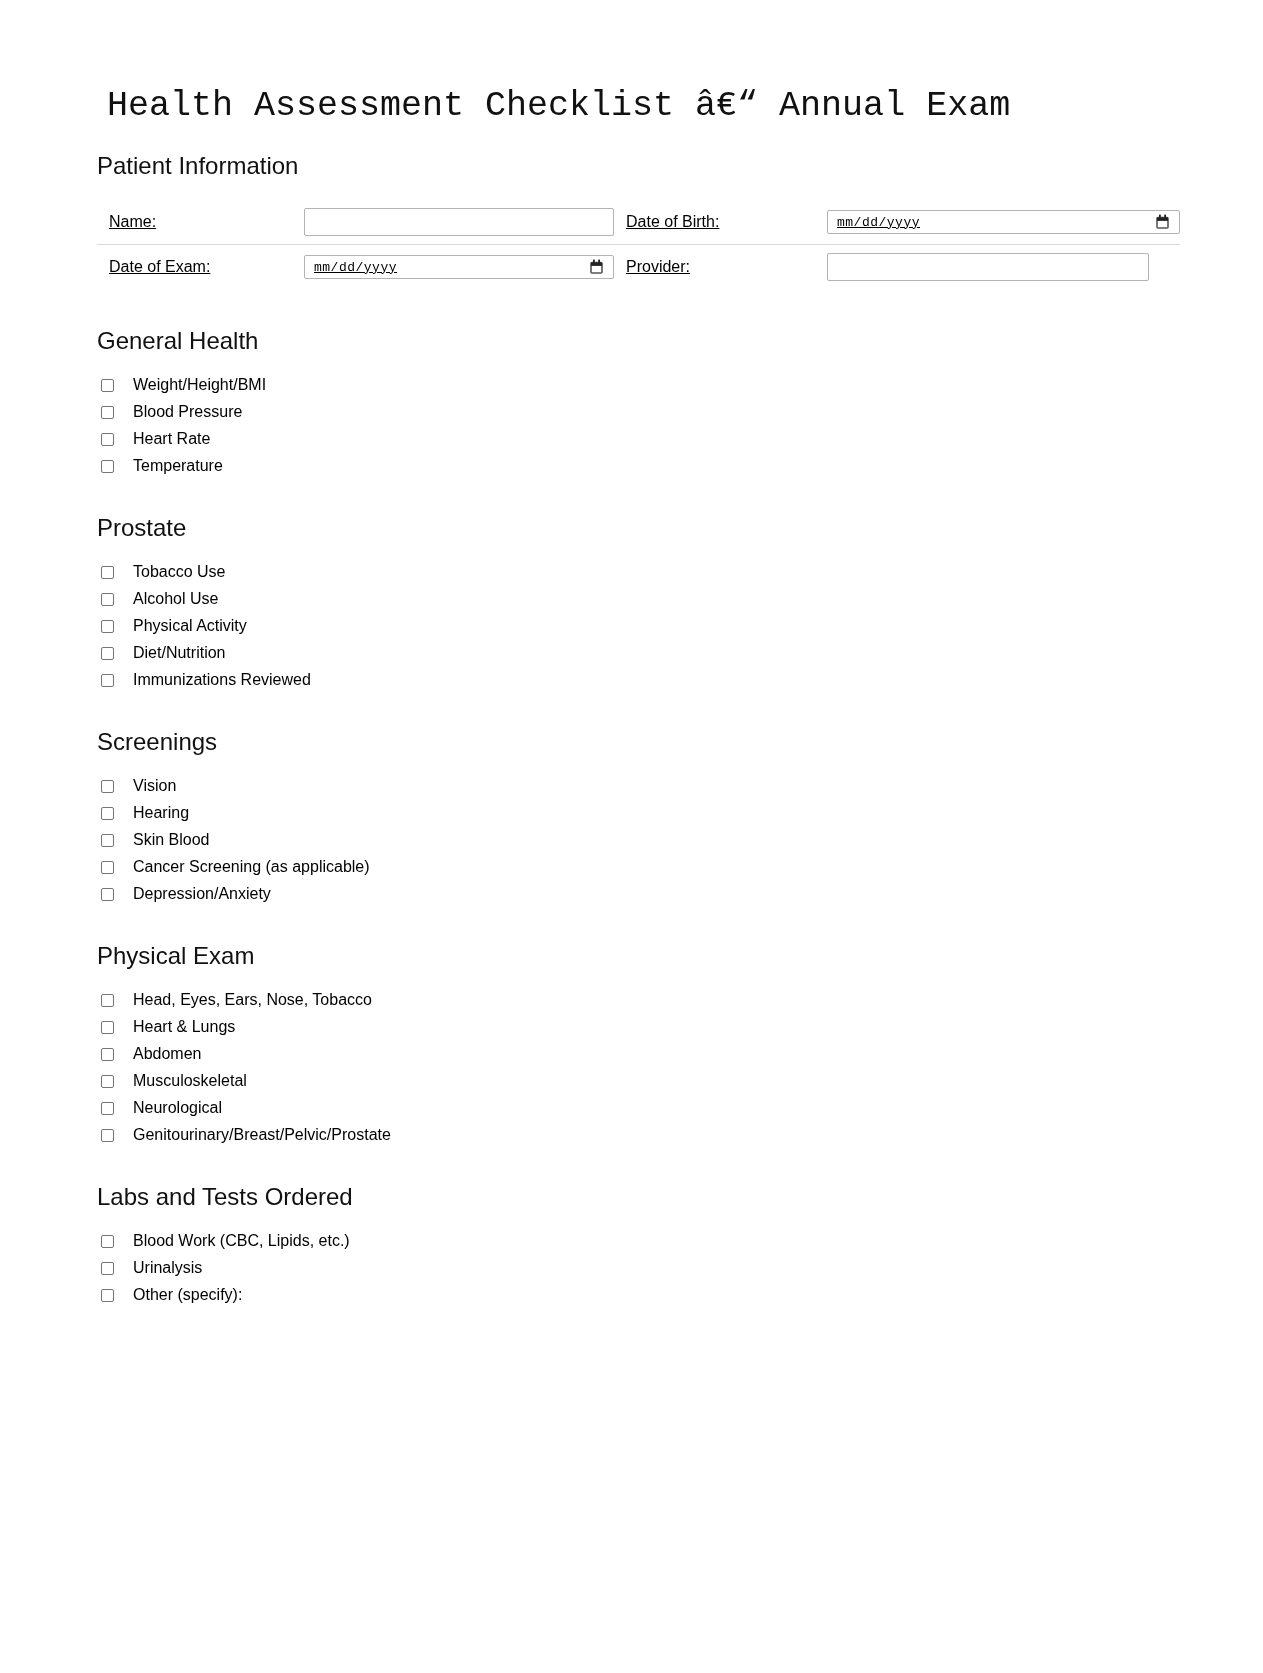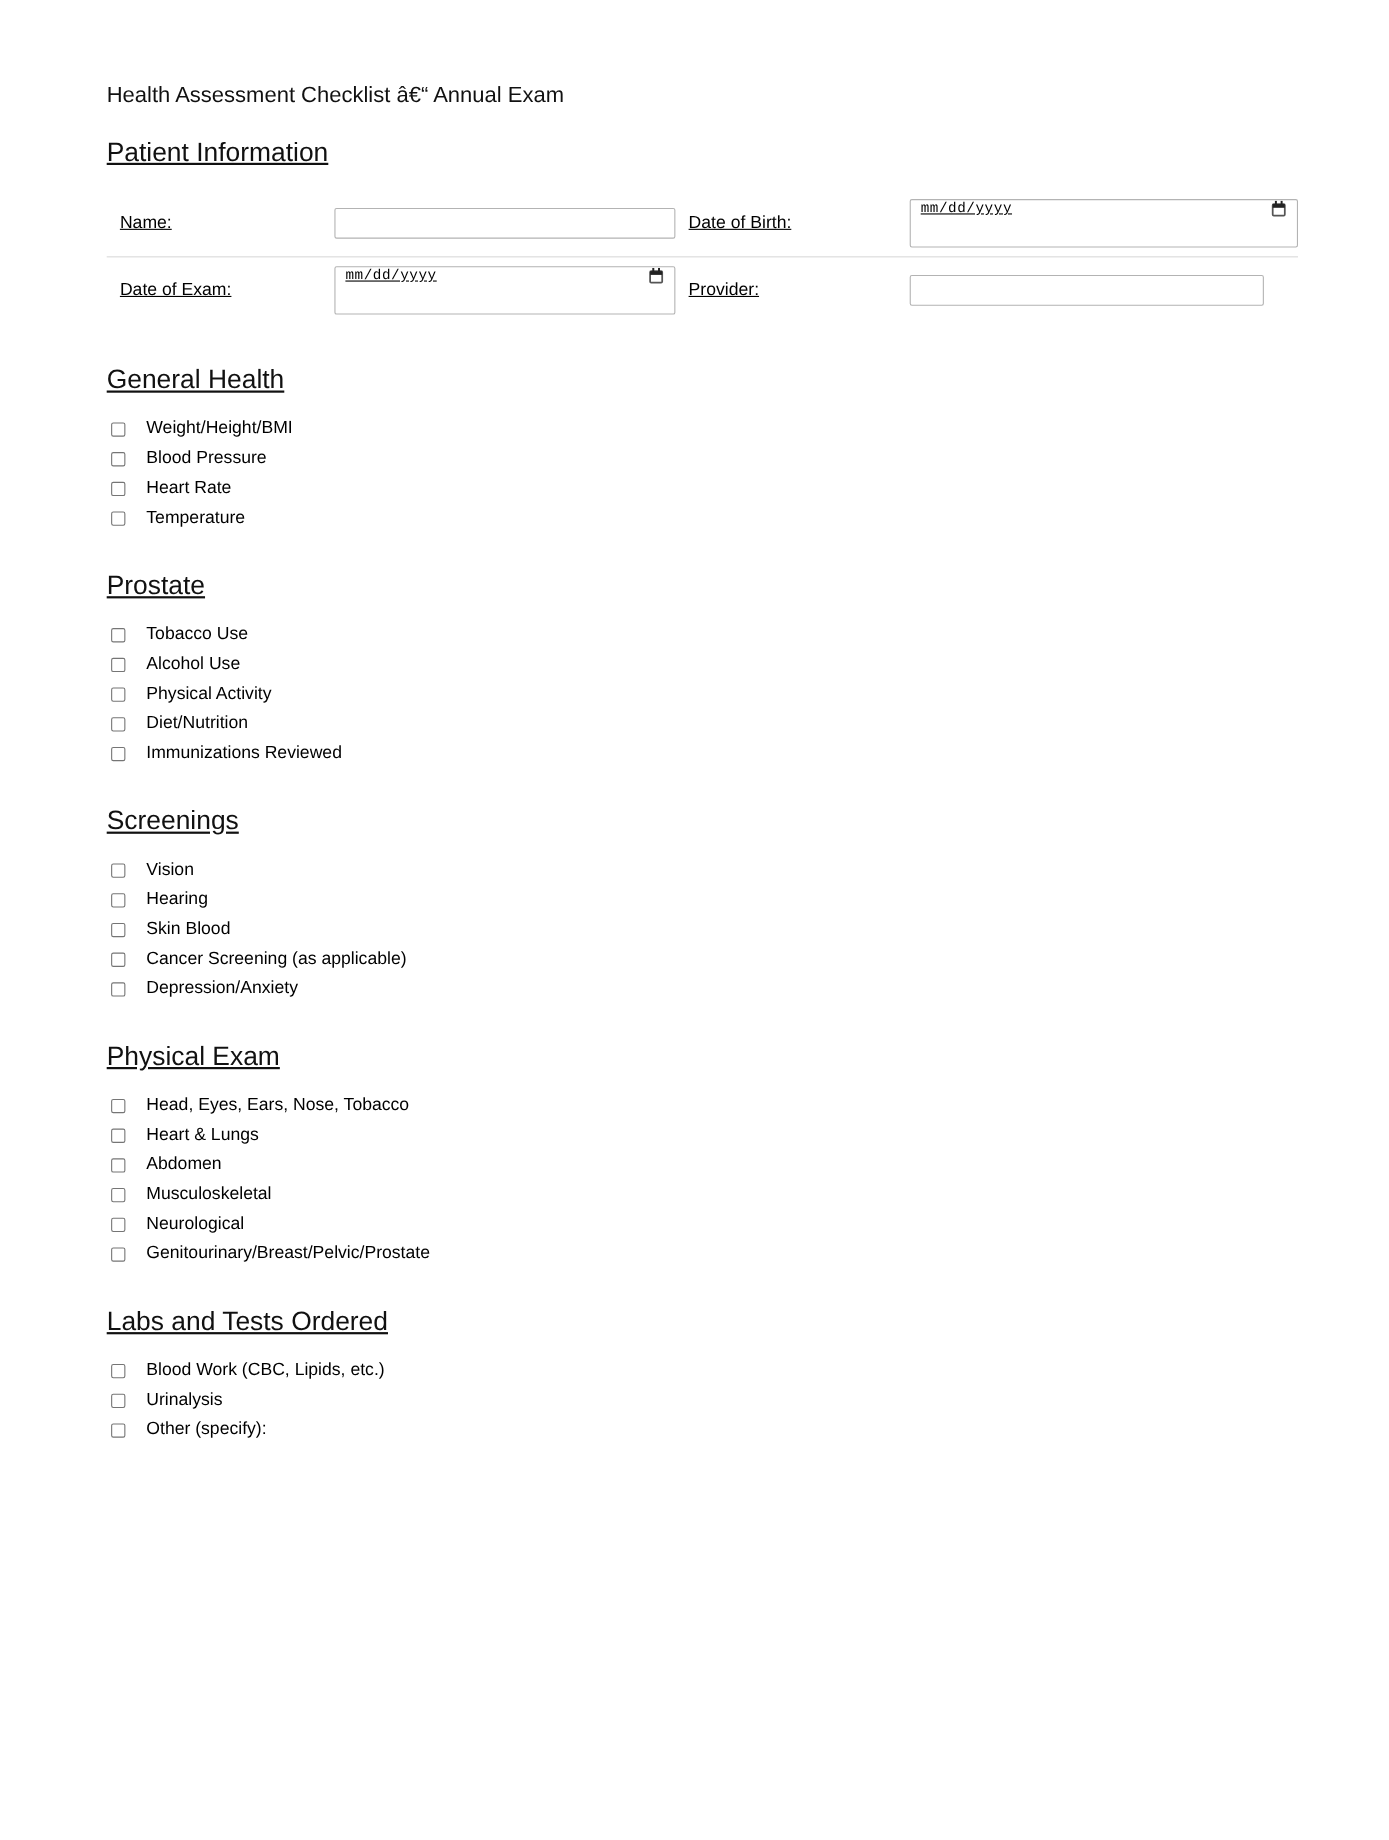--- a/index.html
+++ b/index.html
@@ -5,25 +5,26 @@
   * { box-sizing: border-box; }
   html, body { margin: 0; padding: 0; background: #fff; }
   body {
     width: 1263px; height: 1673px; overflow: hidden;
     font-family: "Liberation Sans", sans-serif;
     color: #000;
   }
   .page { padding: 76px 83px 0 97px; width: 1263px; }
 
   h1.title {
-    font-size: 20px; font-weight: 400; margin: 0; line-height: 1.15;
+    font-size: 35px; font-weight: 400; margin: 10px; line-height: 1.15;
     color: #111;
+    font-family: Liberation Mono, monospace;
   }
   h2.section-heading {
-    font-size: 24px; font-weight: 400; line-height: 28px; color: #111; text-decoration: underline;
+    font-size: 24px; font-weight: 400; line-height: 28px; color: #111;
   }
   h2.pi-heading { margin: 26px 0 0 0; }
   h2.sec-h { margin: 38px 0 20px 0; }
 
   
   .pi-table { margin-top: 20px; width: 100%; }
   .pi-row {
     display: grid;
     grid-template-columns: 207px 310px 213px 1fr;
     align-items: center;
@@ -34,24 +35,24 @@
   .pi-label { font-size: 16px; padding-left: 12px; color: #000; }
   .text-input {
     width: 100%; height: 28px;
     border: 1px solid #b3b3b3; border-radius: 2px;
     background: #fff; padding: 0 8px;
     font-family: "Liberation Sans", sans-serif; font-size: 14px;
     outline: none;
   }
   .text-input.narrow { width: 322px; }
   .date-input {
-    width: 100%; height: 44px;
+    width: 100%; height: 24px;
     border: 1px solid #b3b3b3; border-radius: 2px;
     background: #fff; padding: 0 9px;
-    display: flex; align-items: flex-start; justify-content: space-between;
+    display: flex; align-items: center; justify-content: space-between;
     cursor: default;
   }
   .date-ph {
     font-family: "Liberation Mono", monospace;
     font-size: 13px; color: #000; letter-spacing: 0.5px;
   }
   .cal-icon { width: 15px; height: 16px; display: block; }
 
   
   .check-row {

